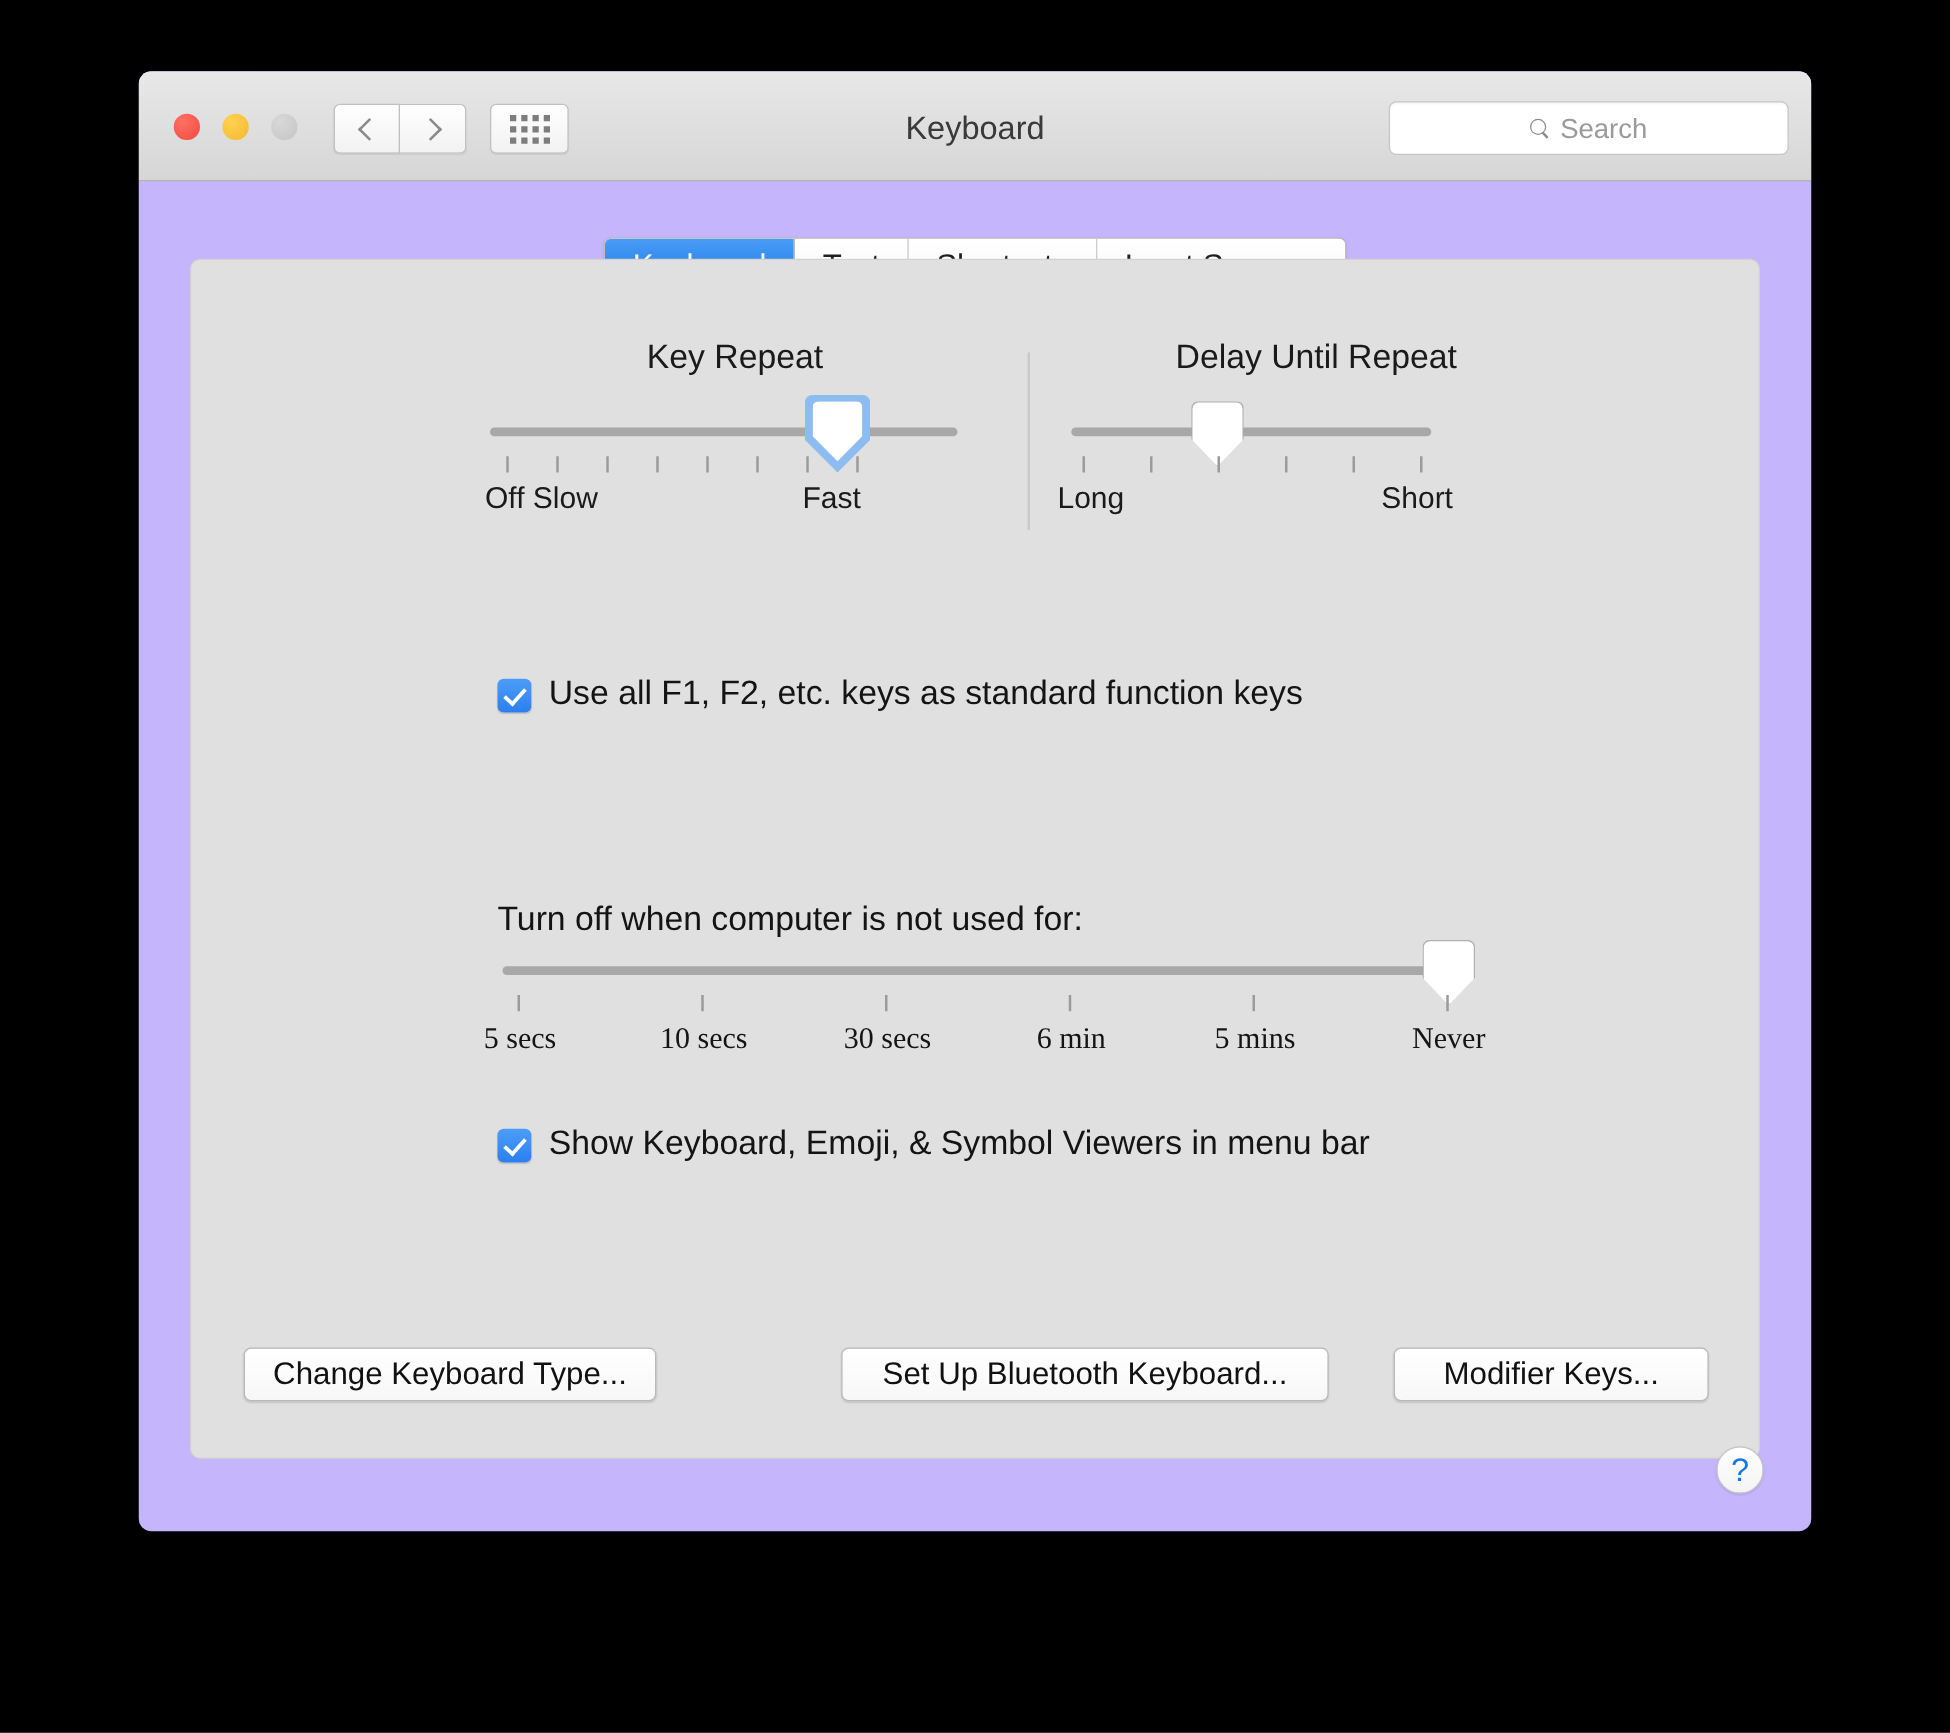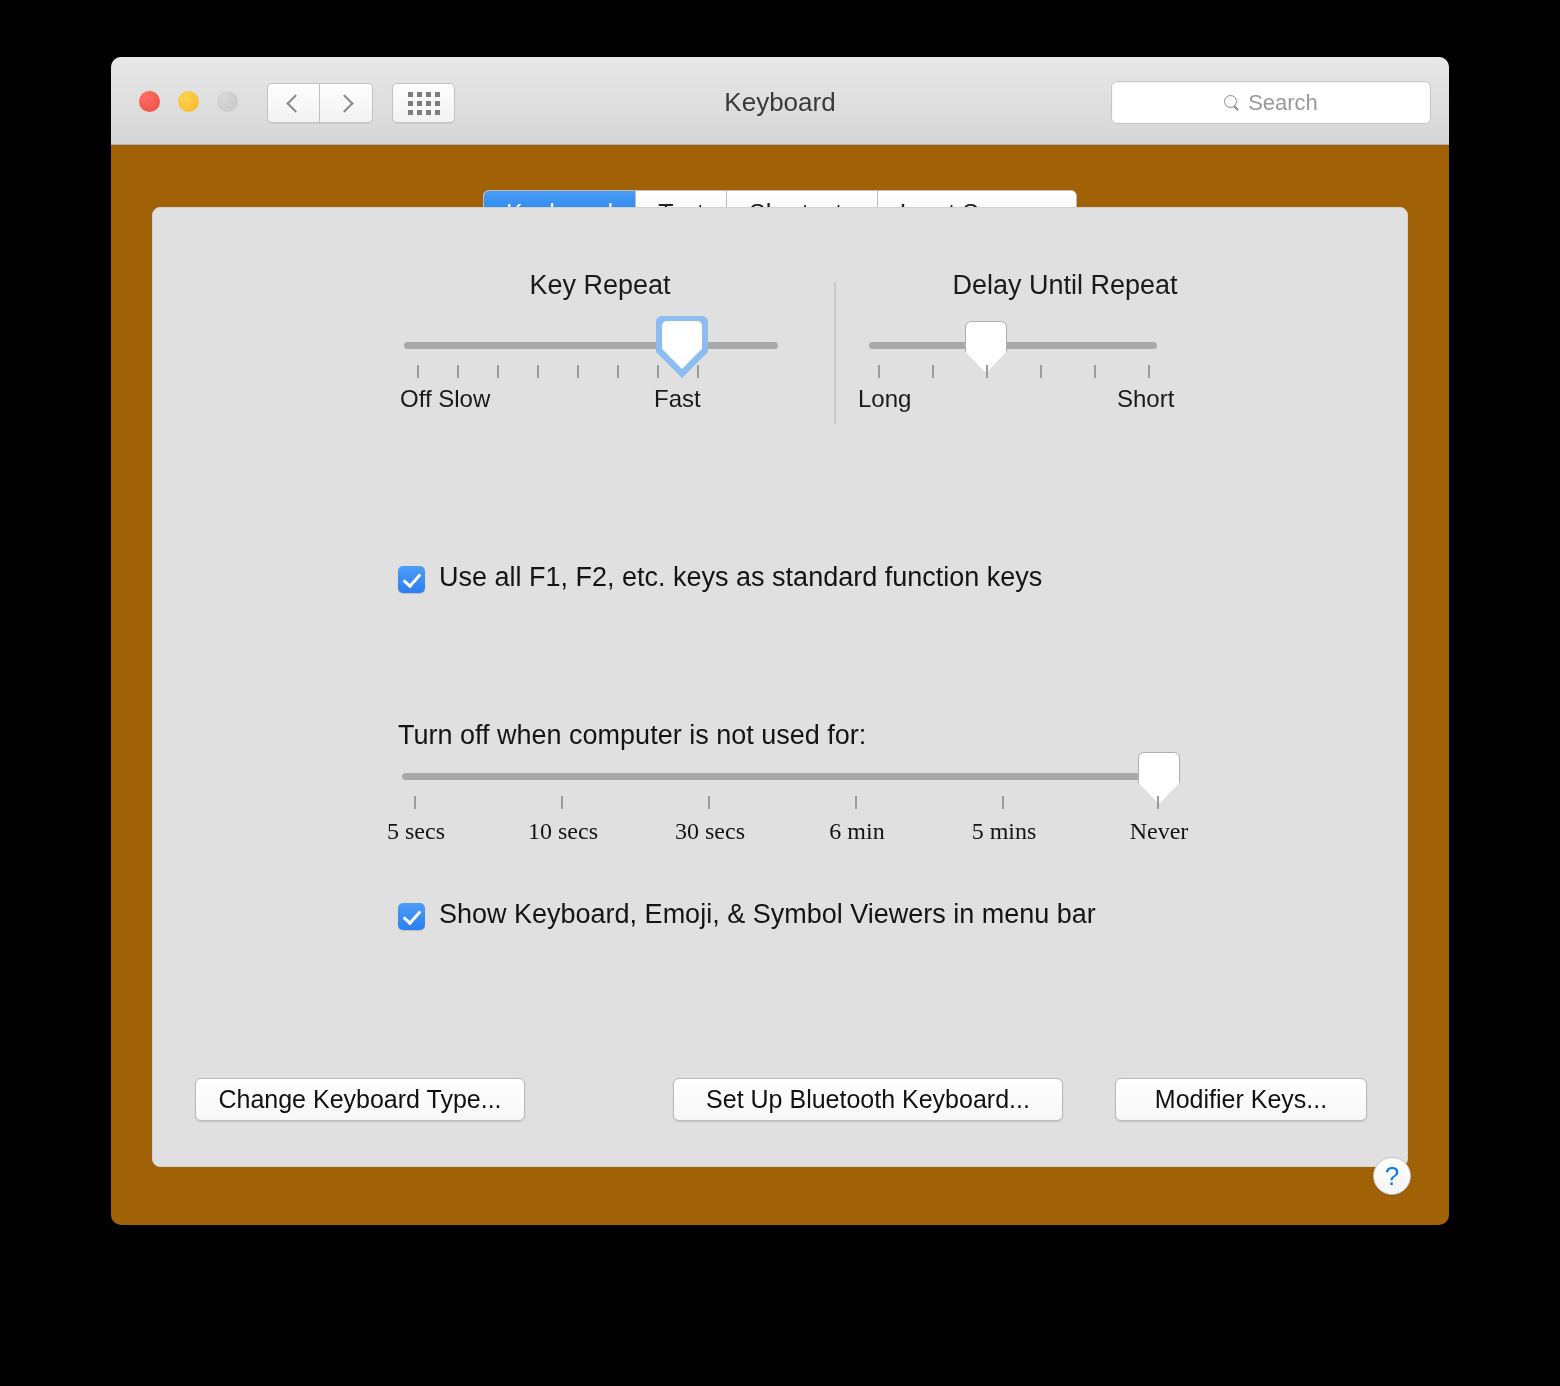--- a/index.html
+++ b/index.html
@@ -9,21 +9,21 @@
     font-family: "Liberation Sans", sans-serif;
     -webkit-font-smoothing: antialiased;
     overflow: hidden;
   }
 
   
   .window {
     position: absolute;
     left: 111px; top: 57px;
     width: 1338px; height: 1168px;
-    background: #a16207;
+    background: #c4b5fd;
     border-radius: 10px;
     overflow: hidden;
     box-shadow: 0 10px 40px rgba(0,0,0,.5);
   }
 
   
   .titlebar {
     position: relative;
     height: 88px;
     background: linear-gradient(to bottom, #e8e8e8 0%, #d6d6d6 100%);
@@ -117,21 +117,21 @@
   .panel {
     position: absolute;
     left: 41px; top: 150px;
     width: 1256px; height: 960px;
     background: #e0e0e0;
     border: 1px solid #d2d2d2;
     border-radius: 8px;
   }
 
   
-  .sliderrow { position: absolute; left: 12px; top: 62px; width: 100%; height: 170px; }
+  .sliderrow { position: absolute; left: 0; top: 62px; width: 100%; height: 170px; }
   .vdiv {
     position: absolute; left: 669px; top: 12px;
     width: 2px; height: 142px; background: #c9c9c9;
   }
   .sgroup { position: absolute; }
   .sgroup.key   { left: 235px; top: 0; width: 400px; }
   .sgroup.delay { left: 700px; top: 0; width: 400px; }
   .sgroup h3 {
     font-size: 27px; font-weight: normal; color: #1a1a1a;
     text-align: center; margin-bottom: 36px;
@@ -325,21 +325,21 @@
             <i style="left:229px"></i>
             <i style="left:283px"></i>
         </div>
         <div class="endlabels">
           <span style="left:-7px">Long</span>
           <span style="left:252px">Short</span>
         </div>
       </div>
     </div>
 
-    <div class="cbrow" style="left:245px; top:330px;margin-top:23px;">
+    <div class="cbrow" style="left:245px; top:330px;">
       <span class="checkbox"></span>
       <span class="cblabel">Use all F1, F2, etc. keys as standard function keys</span>
     </div>
 
 
     <div class="sectlabel" style="left:245px; top:512px;">Turn off when computer is not used for:</div>
 
     <div class="timeout">
       <div class="track-wrap">
         <div class="track" style="left:4px; right:38px;"></div>

